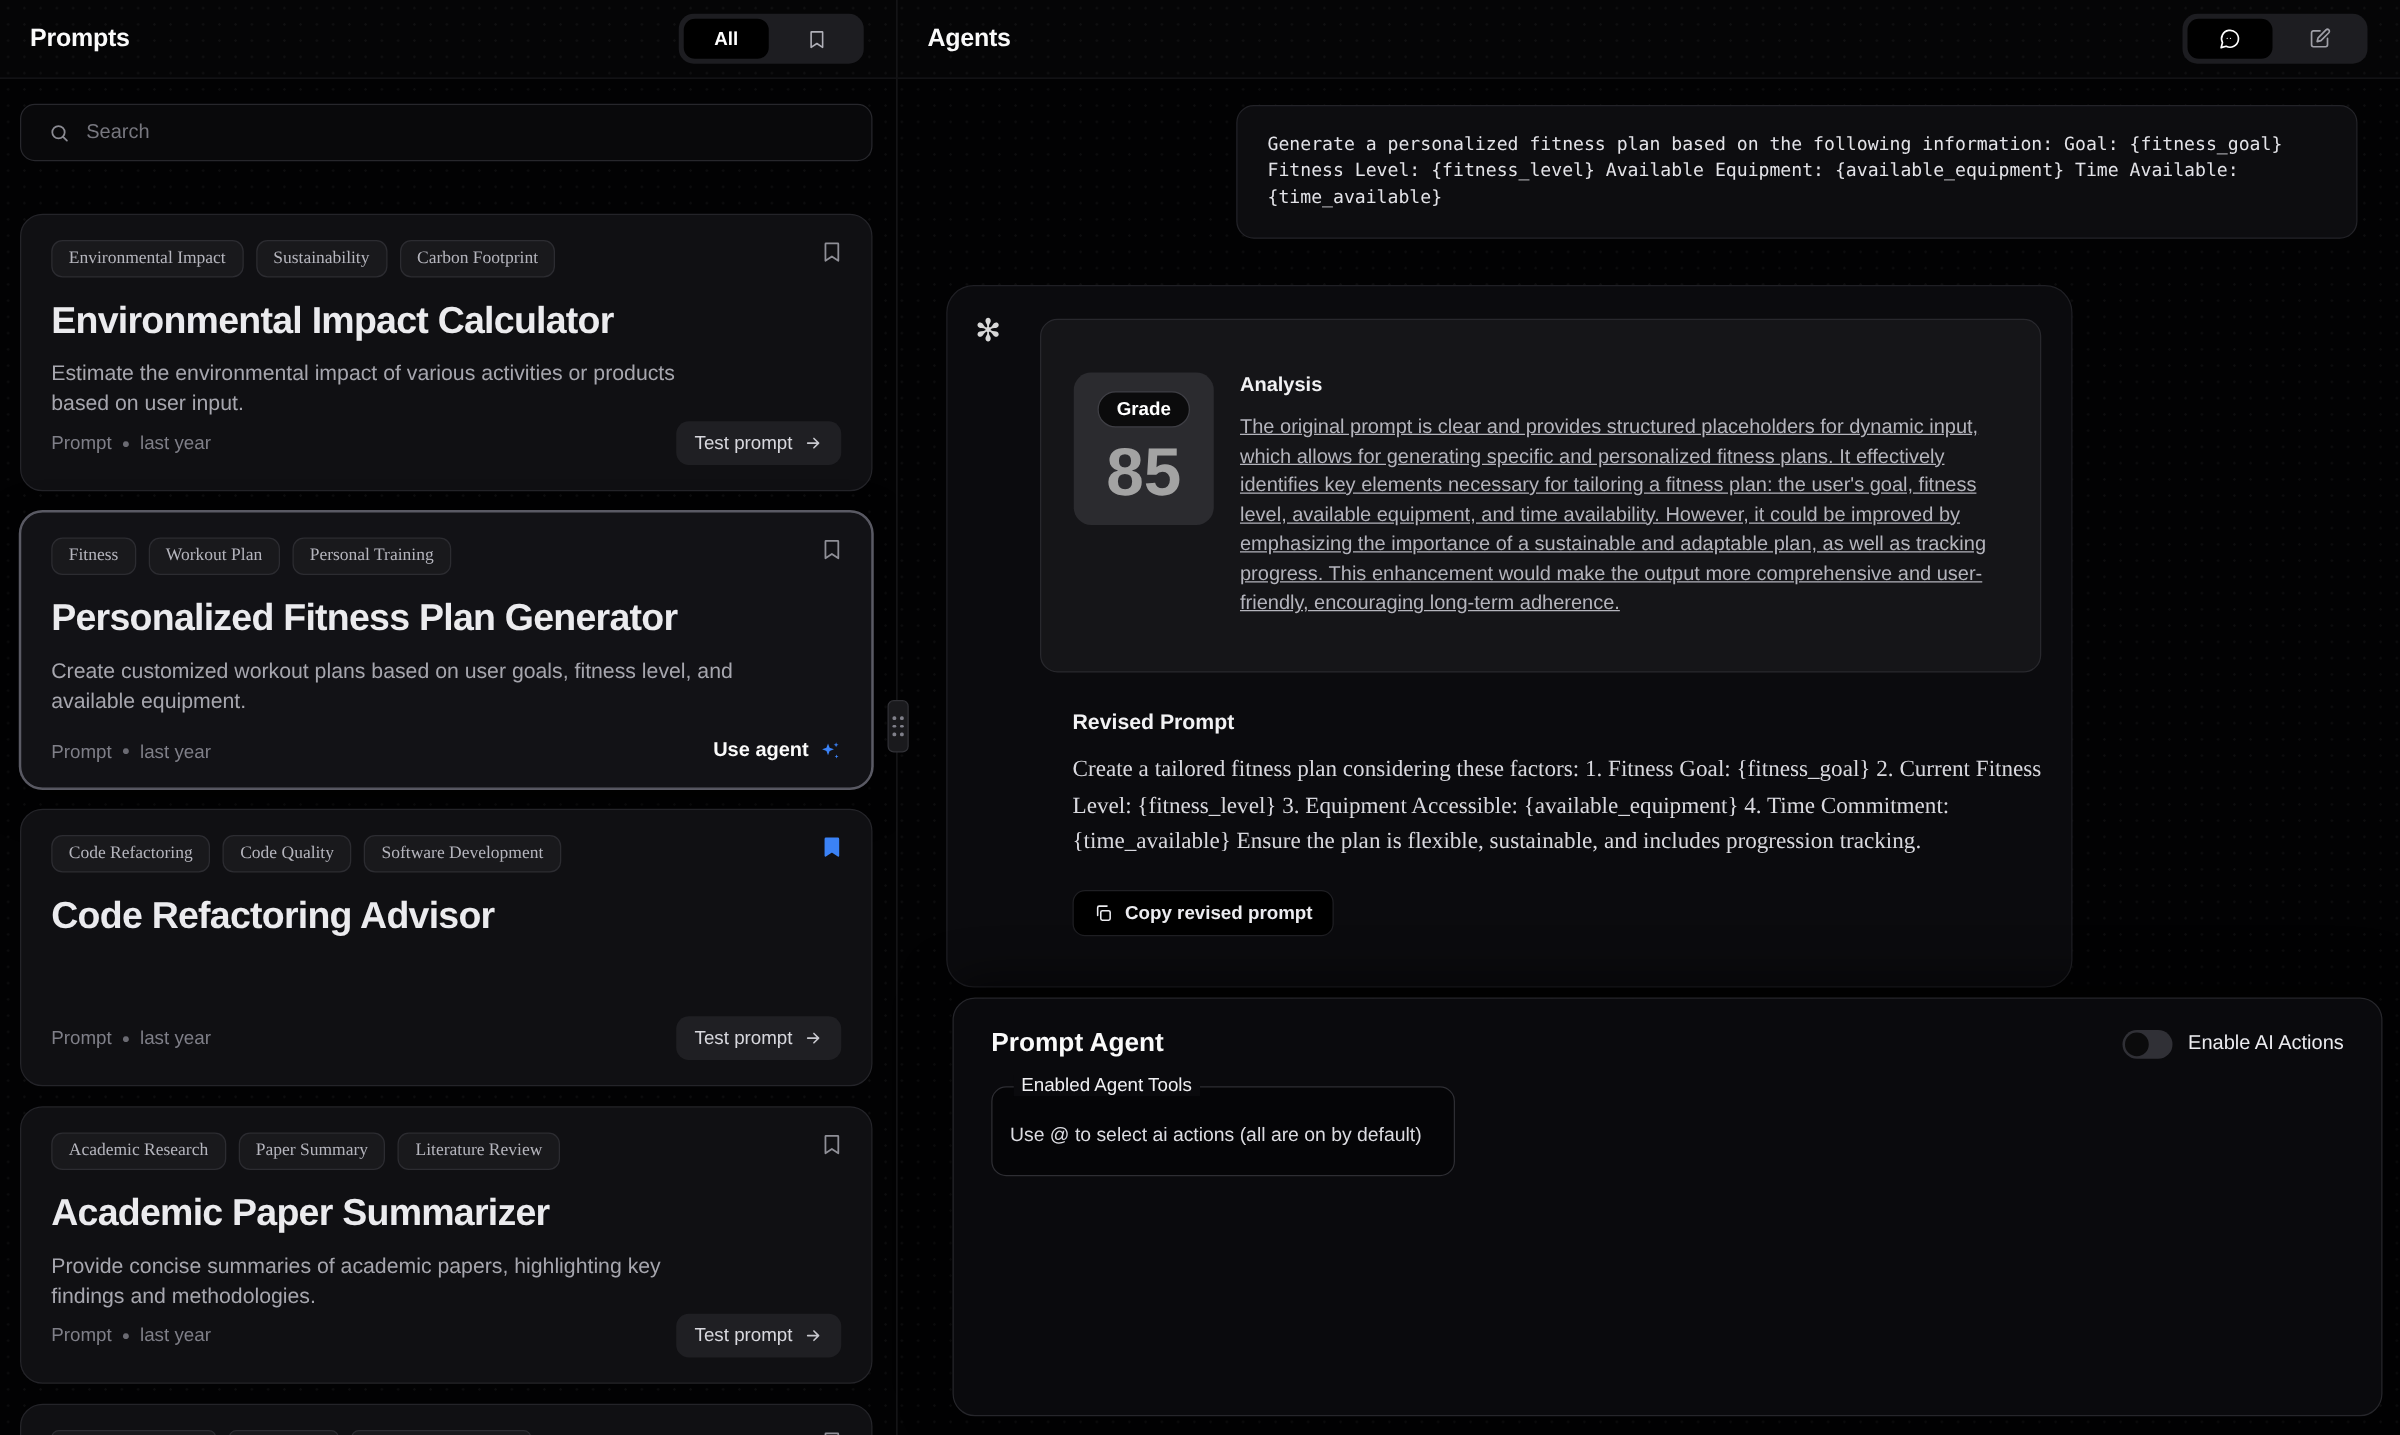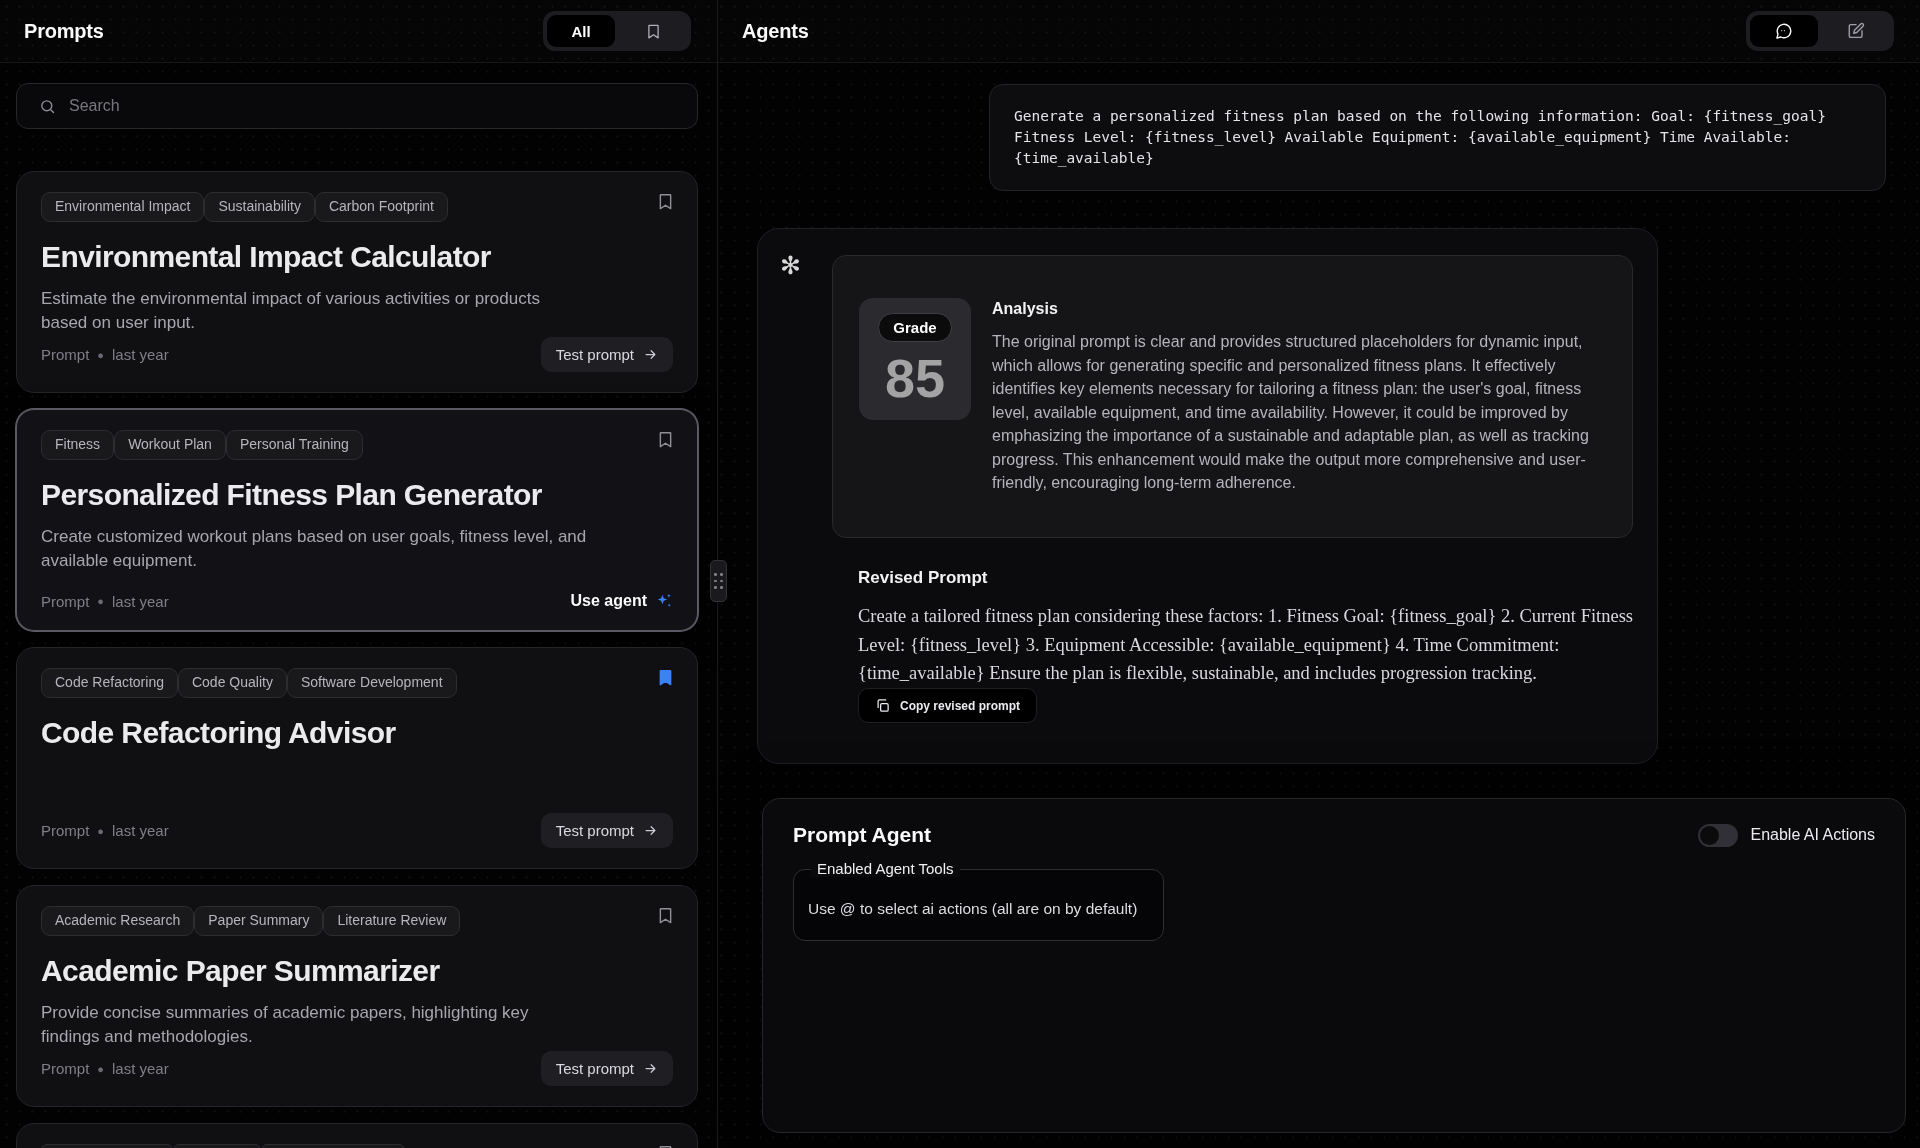--- a/index.html
+++ b/index.html
@@ -43,21 +43,21 @@
   .cards{display:flex;flex-direction:column;gap:16px;margin-top:42px;}
   .card{
     position:relative;height:222px;box-sizing:border-box;flex:none;
     background:#101013;border:1px solid #242429;border-radius:18px;
     padding:20px 24px 20px 24px;display:flex;flex-direction:column;cursor:pointer;
   }
   .card.selected{
     background:#121216;border-color:#5a5a64;
     box-shadow:0 0 0 1px #5a5a64, 0 10px 30px rgba(0,0,0,.55);
   }
-  .tags{display:flex;}
+  .tags{display:flex;gap:10px;font-family:Liberation Serif, serif;}
   .tag{
     font-size:14px;color:#b5b5bd;background:#19191c;border:1px solid #2c2c31;
     padding:5px 13px;border-radius:9px;line-height:1.25;cursor:pointer;white-space:nowrap;
   }
   .card-title{font-size:30px;font-weight:700;letter-spacing:-0.6px;color:#ebebee;margin-top:18px;}
   .card-desc{font-size:17px;color:#a6a6ae;line-height:1.45;max-width:548px;margin-top:13px;}
   .card-footer{margin-top:auto;display:flex;justify-content:space-between;align-items:center;}
   .meta{font-size:15px;color:#7f7f88;display:flex;gap:8px;align-items:center;}
   .meta .dot{font-size:11px;color:#6a6a72;}
   .test-btn{
@@ -102,27 +102,27 @@
   }
   .grade-box{
     width:112px;height:122px;flex:none;background:#2b2b2f;border-radius:14px;
     display:flex;flex-direction:column;align-items:center;justify-content:center;gap:9px;
   }
   .grade-pill{background:#0b0b0c;border:1px solid #3f3f45;color:#fff;font-size:15px;font-weight:700;
     padding:4px 14px;border-radius:999px;line-height:1.3;}
   .grade-num{font-size:54px;font-weight:700;line-height:1;}
   .analysis-col{padding-top:2px;}
   .section-h{font-size:16px;font-weight:600;color:#f2f2f4;}
-  .analysis-text{font-size:16px;color:#b4b4bc;line-height:1.47;width:615px;margin-top:12px;}
+  .analysis-text{font-size:16px;color:#b4b4bc;line-height:1.47;width:615px;margin-top:12px;text-decoration:underline;}
   .revised{margin-top:30px;padding-left:26px;}
   .revised .section-h{font-size:17px;}
   .revised-text{font-size:18.5px;color:#d8d8de;line-height:1.56;width:780px;margin-top:14px;font-family:Liberation Serif, serif;}
   .copy-btn{
-    background:#000;border:1px solid #1f1f23;border-radius:10px;padding:9px 16px;
-    font-size:12px;font-weight:600;color:#ececf0;display:inline-flex;gap:10px;align-items:center;
+    margin-top:24px;background:#000;border:1px solid #1f1f23;border-radius:10px;padding:9px 16px;
+    font-size:15px;font-weight:600;color:#ececf0;display:inline-flex;gap:10px;align-items:center;
     cursor:pointer;font-family:inherit;
   }
   
   .agent-panel{
     position:absolute;left:44px;bottom:15px;width:1144px;height:335px;box-sizing:border-box;z-index:5;
     background:#0a0a0d;border:1px solid #26262b;border-radius:18px;
     box-shadow:0 -10px 40px rgba(0,0,0,.65);padding:24px 30px;
   }
   .agent-head{display:flex;justify-content:space-between;align-items:center;}
   .agent-title{font-size:21px;font-weight:600;color:#fafafa;}

